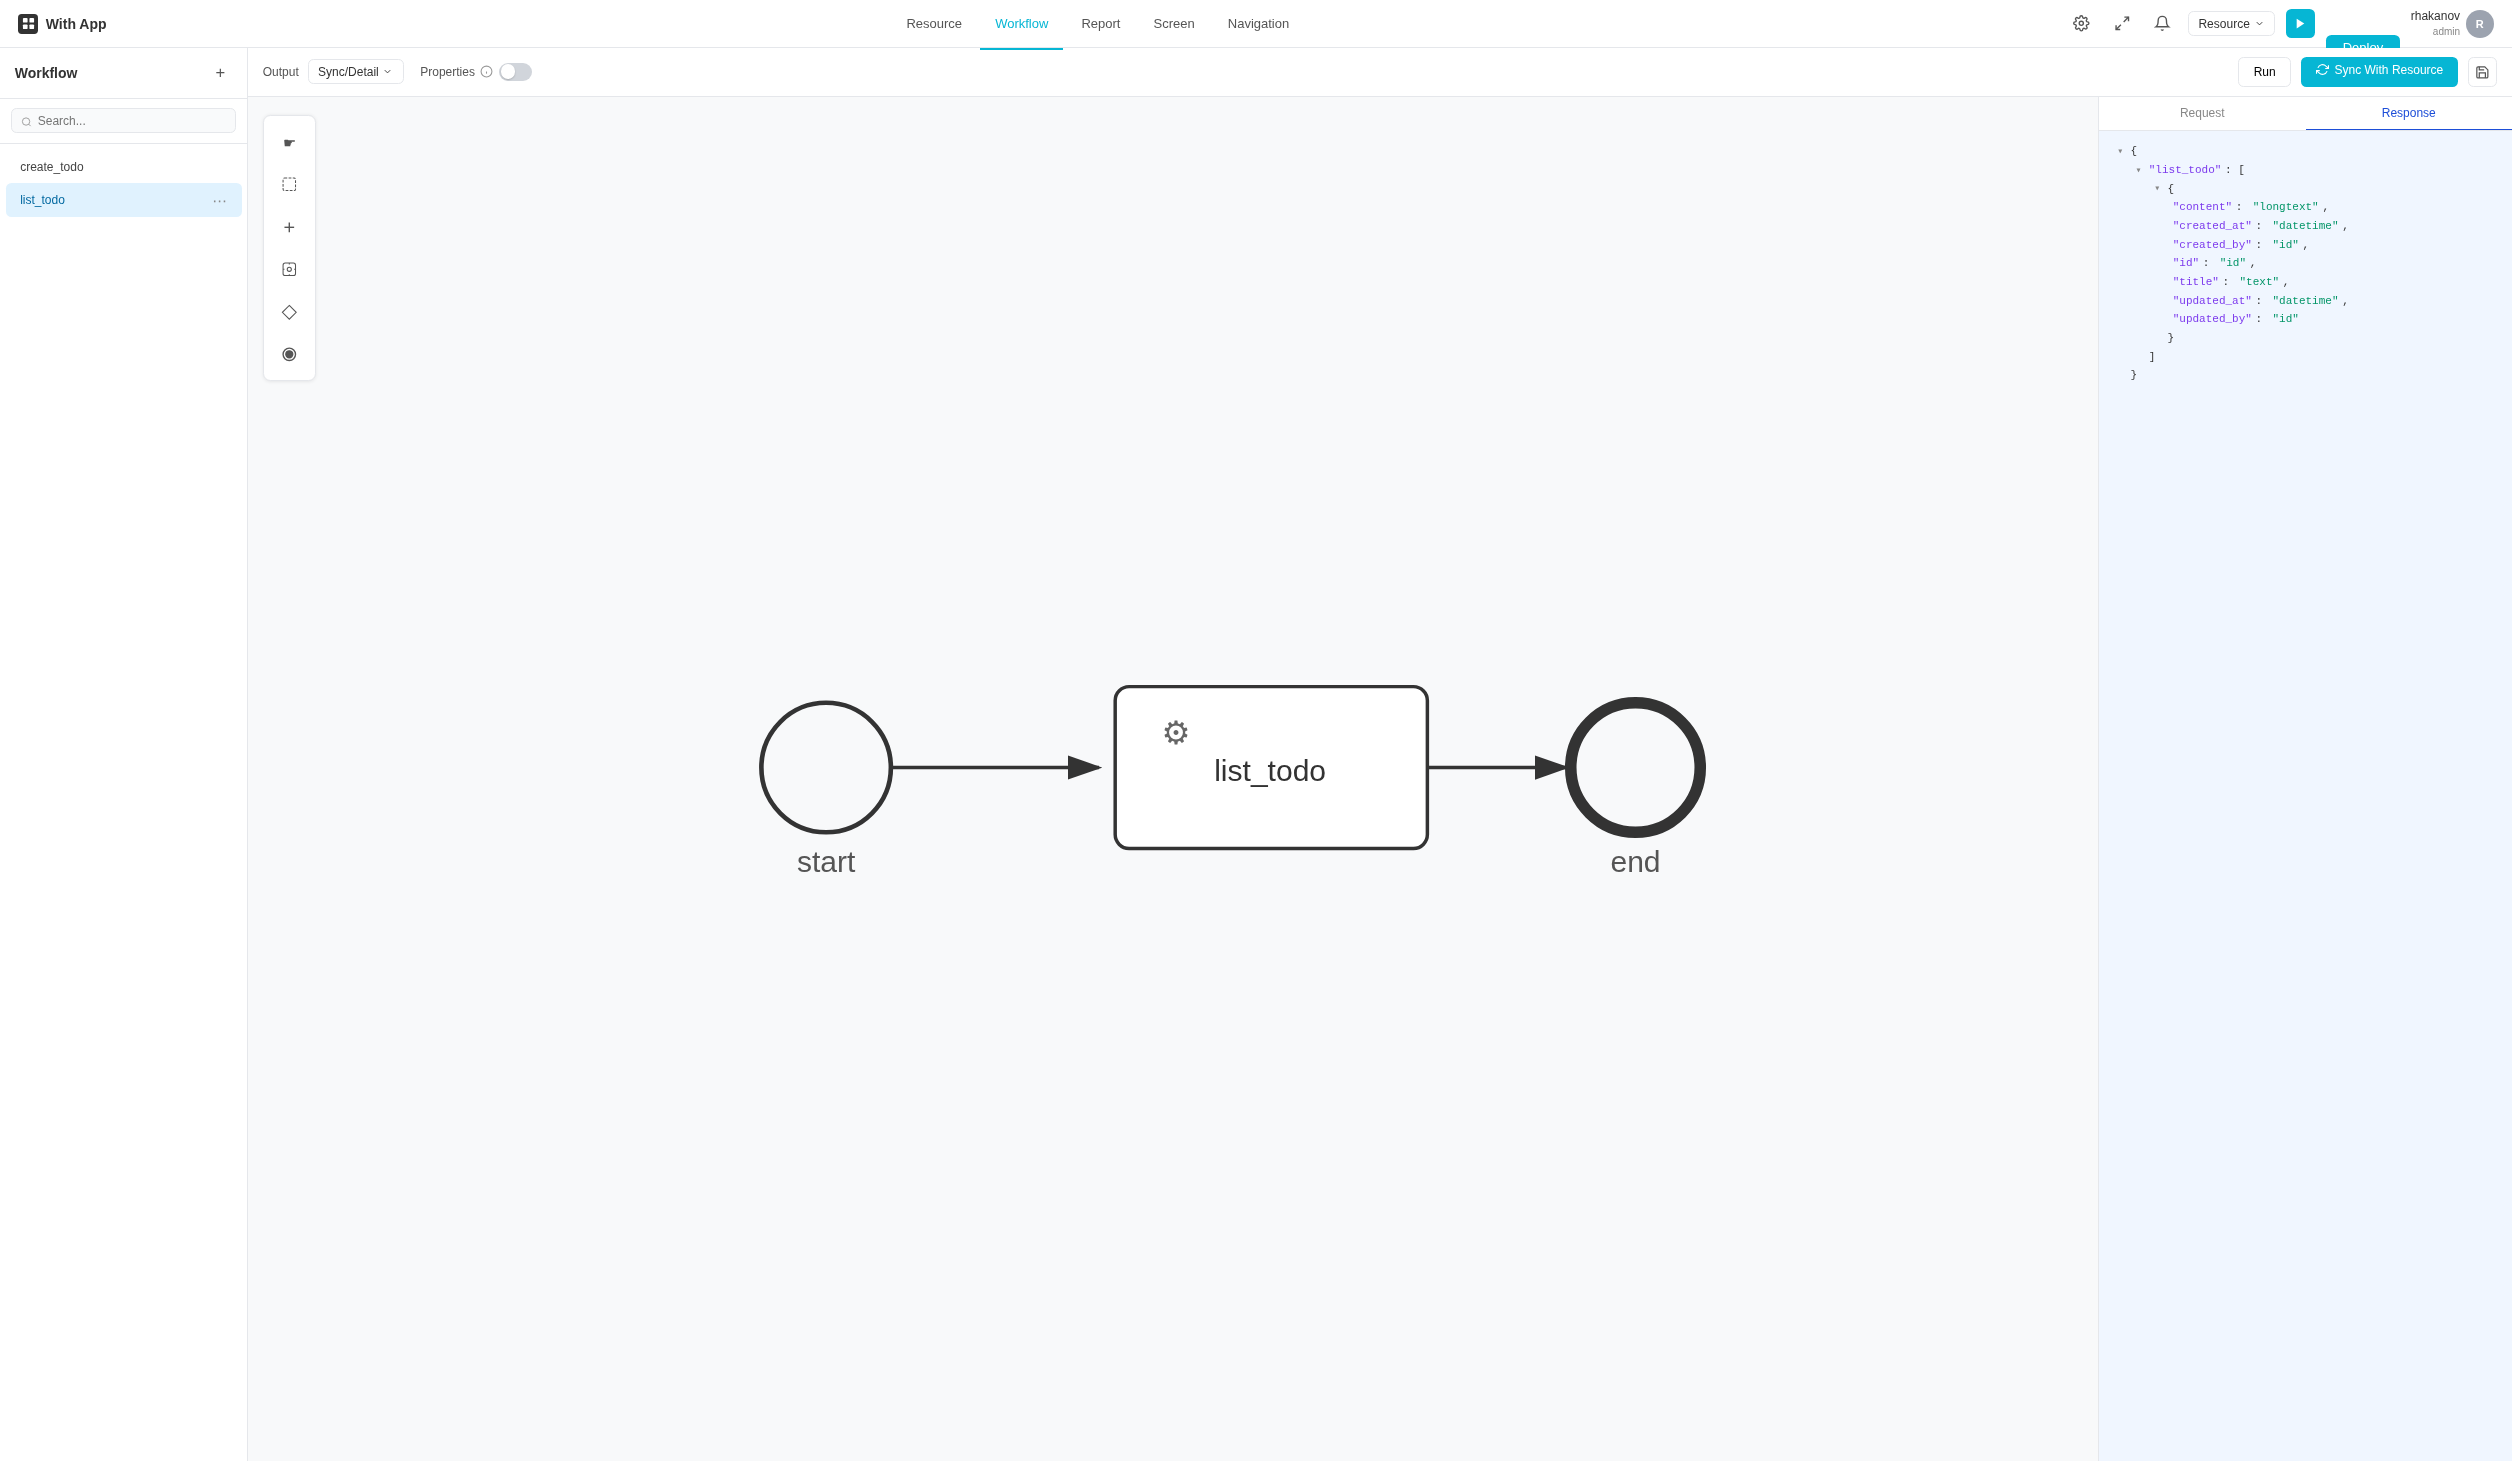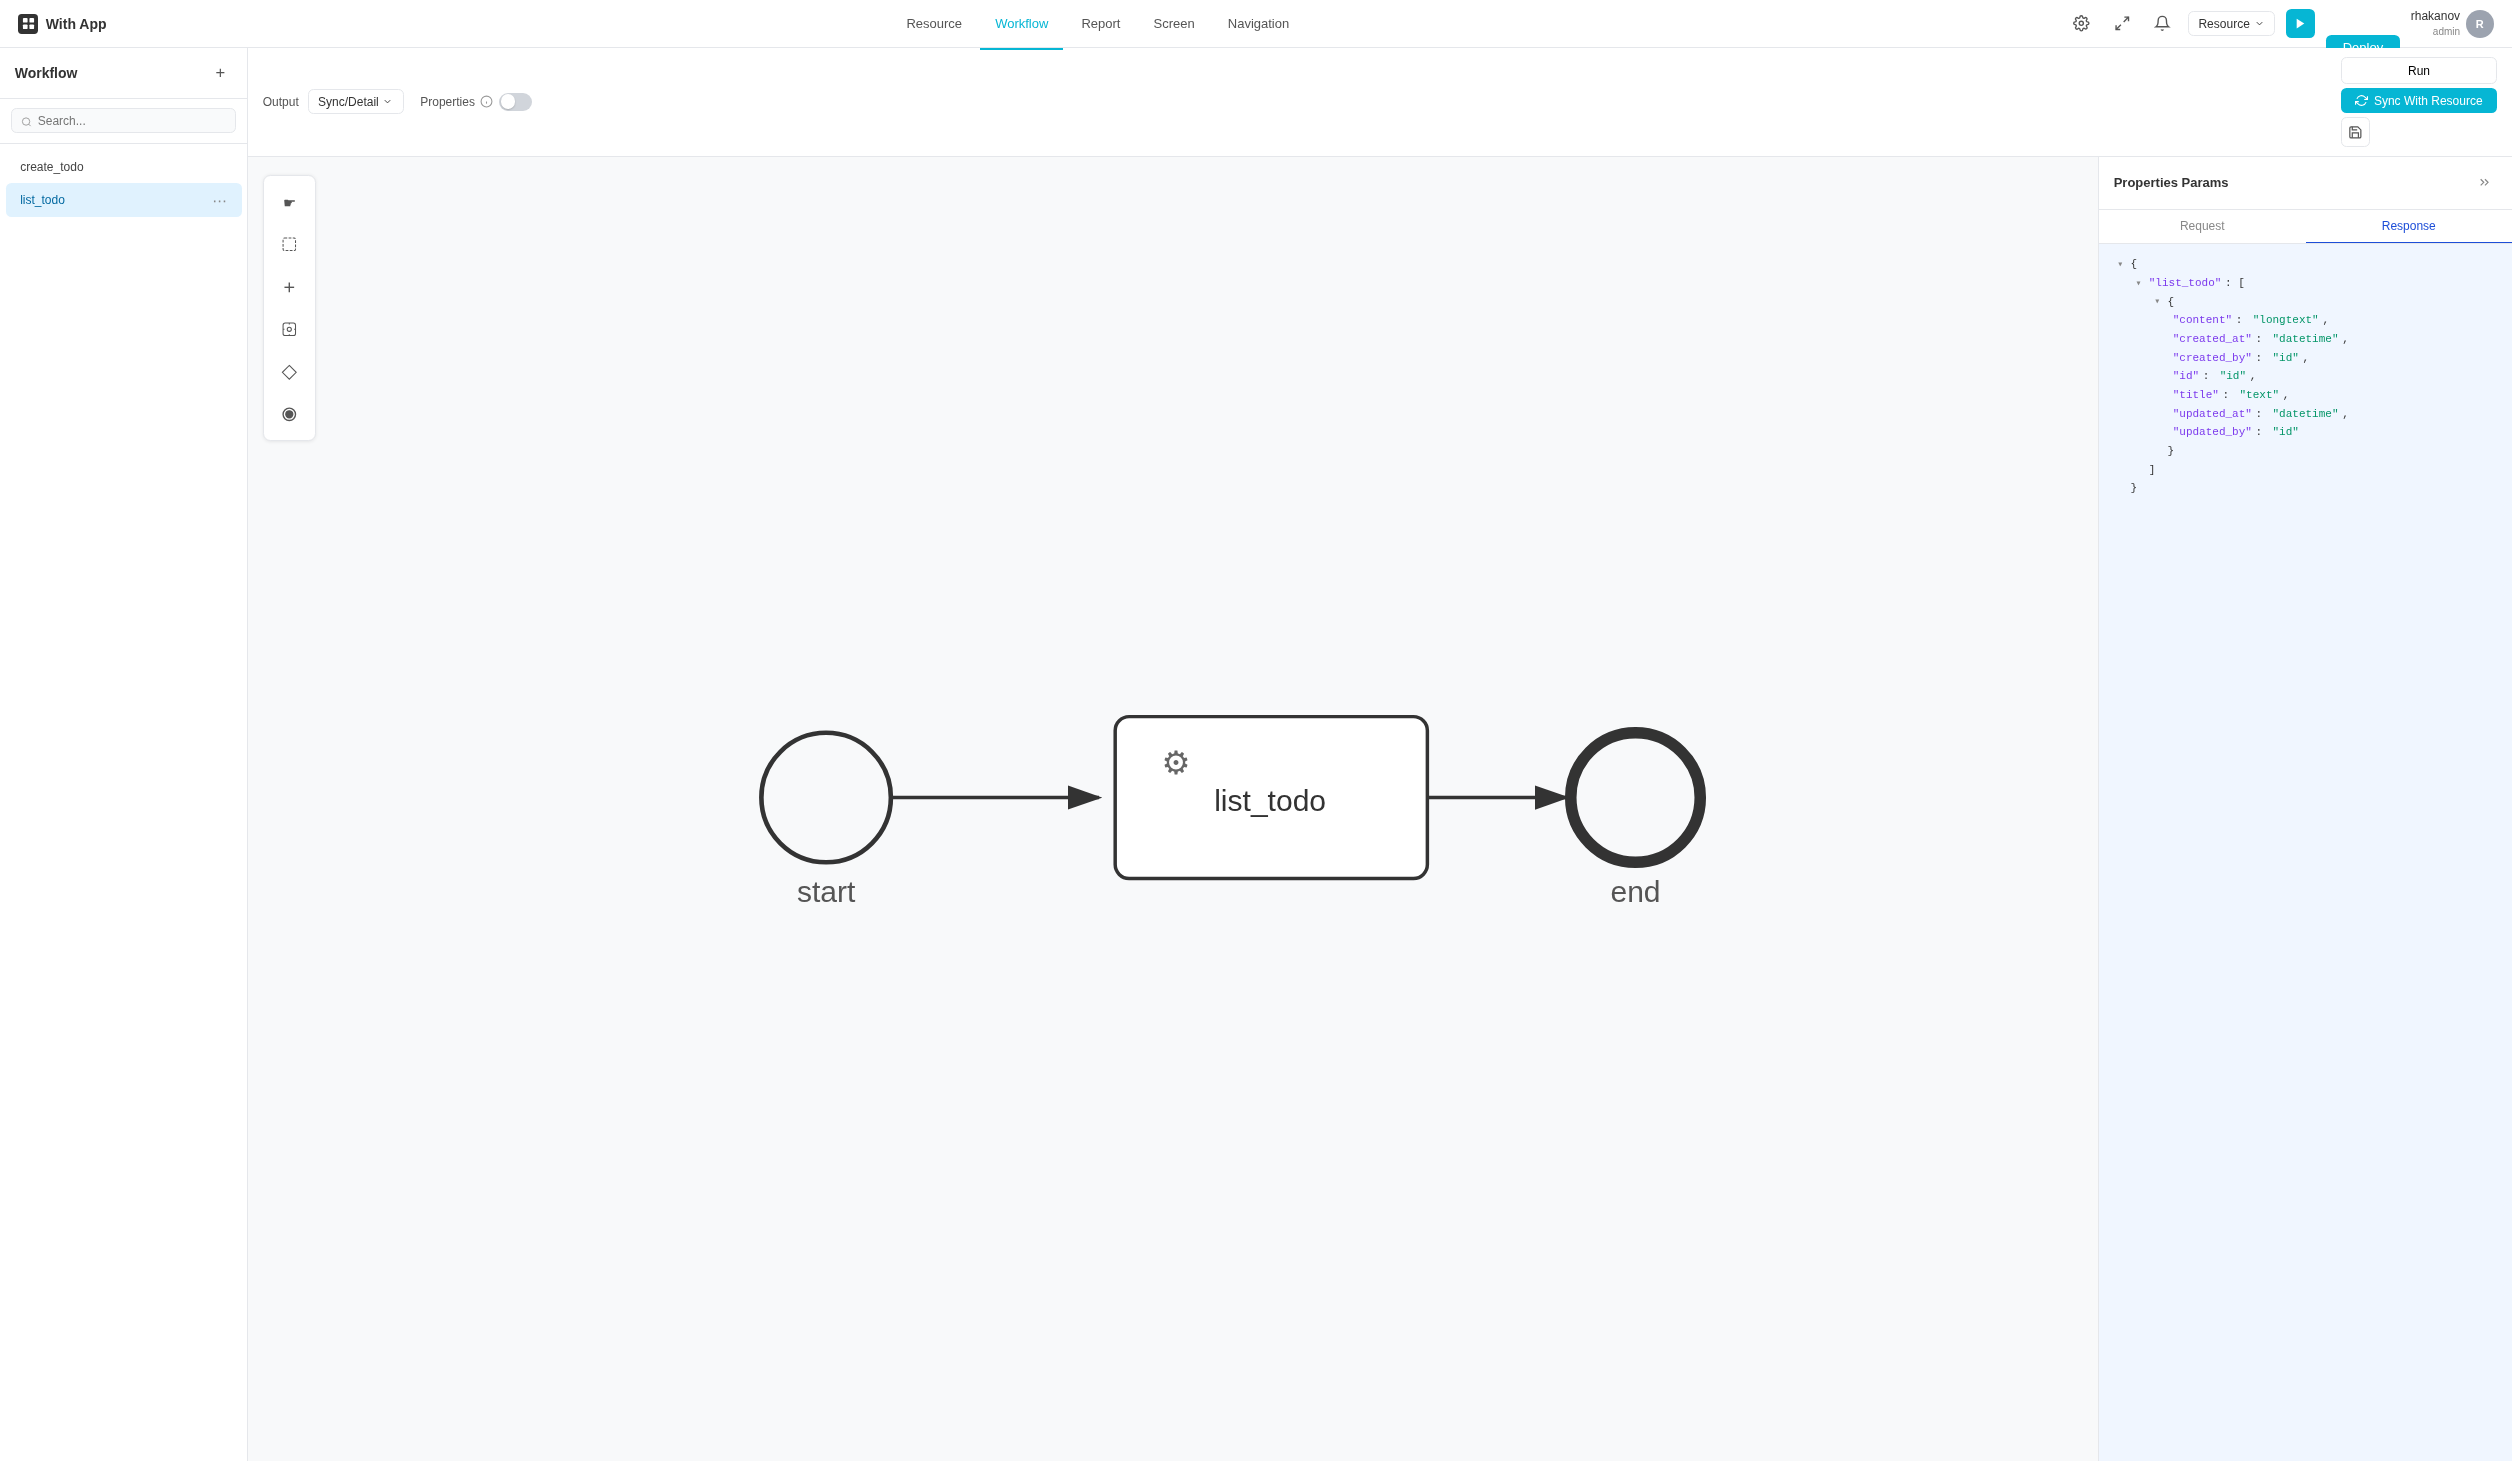--- a/index.html
+++ b/index.html
@@ -45,21 +45,21 @@
     .sidebar-item-dots { font-size: 14.7px; color: #888; cursor: pointer; }
 
     
     .canvas-area { flex: 1; display: flex; flex-direction: column; overflow: hidden; background: #f8f9fa; }
     .canvas-toolbar { display: flex; align-items: center; gap: 9.2px; padding: 9.2px 14.7px; background: #fff; border-bottom: 0.9px solid #e5e7eb; flex-shrink: 0; }
     .output-label { font-size: 12px; color: #555; }
     .output-dropdown { display: flex; align-items: center; gap: 3.7px; padding: 4.6px 9.2px; border: 0.9px solid #e5e7eb; border-radius: 5.5px; font-size: 12px; cursor: pointer; background: #fff; }
     .transaction-wrap { display: flex; align-items: center; gap: 5.5px; margin-left: 7.4px; font-size: 12px; color: #555; }
     .toggle { width: 33px; height: 18.4px; background: #d1d5db; border-radius: 9.2px; position: relative; cursor: pointer; }
     .toggle-knob { width: 14.7px; height: 14.7px; background: #fff; border-radius: 50%; position: absolute; top: 1.8px; left: 1.8px; transition: left 0.2s; box-shadow: 0 0.9px 1.8px rgba(0,0,0,0.2); }
-    .toolbar-right { margin-left: auto; display: flex; gap: 4px; flex-direction: column; }
+    .toolbar-right { margin-left: auto; display: flex; gap: 10px; }
     .run-btn { padding: 5.5px 14.7px; border: 0.9px solid #e5e7eb; background: #fff; border-radius: 5.5px; font-size: 12px; cursor: pointer; }
     .sync-btn { display: flex; align-items: flex-start; gap: 5.5px; padding: 5.5px 14.7px; background: #06b6d4; color: #fff; border: none; border-radius: 5.5px; font-size: 12px; cursor: pointer; font-weight: 500; }
     .save-icon-btn { width: 29.4px; height: 29.4px; border: 0.9px solid #e5e7eb; background: #fff; border-radius: 5.5px; display: flex; align-items: center; justify-content: center; cursor: pointer; }
 
     
     .canvas-content { flex: 1; display: flex; overflow: hidden; }
     .diagram-area { flex: 1; position: relative; background: #f8f9fa; overflow: hidden; }
 
     
     .tool-palette { position: absolute; left: 14.7px; top: 18.4px; display: flex; flex-direction: column; gap: 5.5px; background: #fff; border: 0.9px solid #e5e7eb; border-radius: 7.4px; padding: 7.4px; box-shadow: 0 0.9px 3.7px rgba(0,0,0,0.08); }
@@ -273,29 +273,20 @@
           <text x="442" y="270" text-anchor="middle" font-size="13" fill="#555"></text>
 
           <line x1="510" y1="220" x2="570" y2="220" stroke="#333" stroke-width="1.5" marker-end="url(#arrowhead)"></line>
 
           <circle cx="600" cy="220" r="28" fill="none" stroke="#333" stroke-width="5"></circle>
           <text x="600" y="265" text-anchor="middle" font-size="13" fill="#555">end</text>
         </svg>
       </div>
 
       <aside class="properties-panel">
-        <div class="properties-header">
-          <span class="properties-title">Properties Params</span>
-          <button class="properties-collapse-btn">
-            <svg width="14.7" height="14.7" viewBox="0 0 24 24" fill="none" stroke="currentColor" stroke-width="2">
-                <polyline points="13 17 18 12 13 7"></polyline>
-                <polyline points="6 17 11 12 6 7"></polyline>
-              </svg>
-          </button>
-        </div>
         <div class="properties-tabs">
           <div class="prop-tab">Request</div>
           <div class="prop-tab active">Response</div>
         </div>
         <div class="properties-content">
           <div class="json-line">
             <span class="json-collapse">▾</span>
             <span class="json-brace">{</span>
           </div>
           <div class="json-line" style="padding-left:18.4px;">

